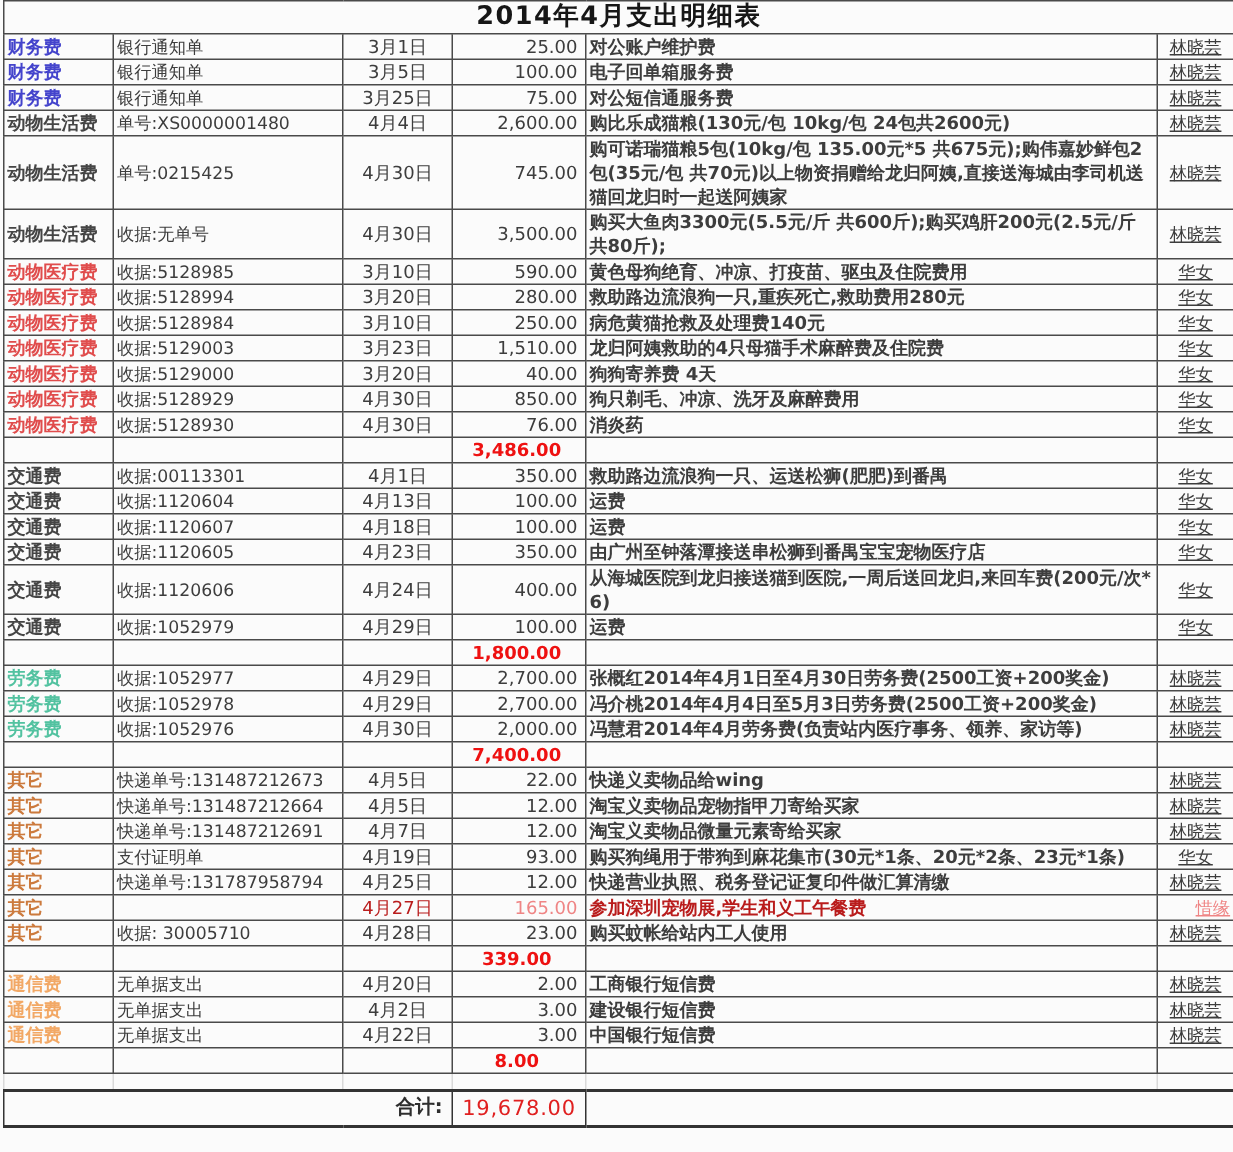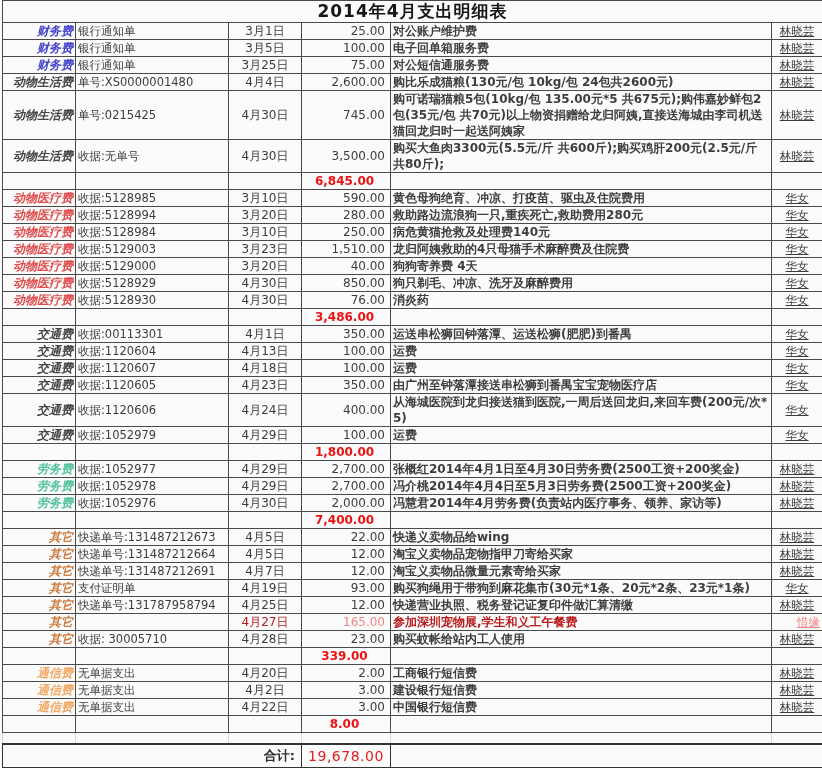--- a/index.html
+++ b/index.html
@@ -2,21 +2,21 @@
 <html><head>
 <meta charset="utf-8">
 <style>
   * { box-sizing: border-box; }
   html, body { margin: 0; padding: 0; background: #fbfbfb; }
   body { font-family: "DejaVu Sans", sans-serif; }
   .sheet { width: 820px; margin-left: 2px; }
   table { border-collapse: collapse; table-layout: fixed; width: 820px; color: #3d3d3d; font-size: 12px; }
   td { border: 1px solid #4a4a4a; padding: 0 2px; height: 16px; line-height: 16px; vertical-align: middle; overflow: hidden; }
   .titlerow td { font-size: 17px; font-weight: bold; text-align: center; height: 21px; line-height: 21px; color: #161616; letter-spacing: 1px; }
-  .cat  { text-align: right; font-weight: bold; white-space: nowrap; font-style: italic; }
+  .cat  { text-align: left; font-weight: bold; white-space: nowrap; }
   .det  { white-space: nowrap; font-size: 11.5px; }
   .date { text-align: center; white-space: nowrap; }
   .amt  { text-align: right; padding-right: 5px; white-space: nowrap; }
   .desc { line-height: 16px; word-break: break-all; font-weight: bold; }
   .who  { text-align: center; white-space: nowrap; font-size: 11.5px; text-decoration: underline; }
   .sub  { color: #ee1111; font-weight: bold; text-align: center; }
   .hl   { color: #b91c1c; }
   .hl2  { color: #ef8585; text-align: right; }
   .spacer td { border-color: #d9d9d9; height: 11px; line-height: 11px; }
   .totalrow td { border: 1px solid #333; border-top: 2px solid #333; border-bottom: 2px solid #333; height: 22px; line-height: 22px; }
@@ -84,28 +84,20 @@
         </tr>
         <tr>
           <td class="cat" style="color: rgb(69, 69, 69);">动物生活费</td>
           <td class="det">收据:无单号</td>
           <td class="date">4月30日</td>
           <td class="amt">3,500.00</td>
           <td class="desc">购买大鱼肉3300元(5.5元/斤 共600斤);购买鸡肝200元(2.5元/斤 共80斤);</td>
           <td class="who">林晓芸</td>
         </tr>
         <tr>
-          <td class="cat"></td>
-          <td class="det"></td>
-          <td class="date"></td>
-          <td class="amt sub">6,845.00</td>
-          <td class="desc"></td>
-          <td class="who"></td>
-        </tr>
-        <tr>
           <td class="cat" style="color: rgb(224, 76, 76);">动物医疗费</td>
           <td class="det">收据:5128985</td>
           <td class="date">3月10日</td>
           <td class="amt">590.00</td>
           <td class="desc">黄色母狗绝育、冲凉、打疫苗、驱虫及住院费用</td>
           <td class="who">华女</td>
         </tr>
         <tr>
           <td class="cat" style="color: rgb(224, 76, 76);">动物医疗费</td>
           <td class="det">收据:5128994</td>
@@ -160,21 +152,21 @@
           <td class="date"></td>
           <td class="amt sub">3,486.00</td>
           <td class="desc"></td>
           <td class="who"></td>
         </tr>
         <tr>
           <td class="cat" style="color: rgb(69, 69, 69);">交通费</td>
           <td class="det">收据:00113301</td>
           <td class="date">4月1日</td>
           <td class="amt">350.00</td>
-          <td class="desc">运送串松狮回钟落潭、运送松狮(肥肥)到番禺</td>
+          <td class="desc">救助路边流浪狗一只、运送松狮(肥肥)到番禺</td>
           <td class="who">华女</td>
         </tr>
         <tr>
           <td class="cat" style="color: rgb(69, 69, 69);">交通费</td>
           <td class="det">收据:1120604</td>
           <td class="date">4月13日</td>
           <td class="amt">100.00</td>
           <td class="desc">运费</td>
           <td class="who">华女</td>
         </tr>
@@ -192,21 +184,21 @@
           <td class="date">4月23日</td>
           <td class="amt">350.00</td>
           <td class="desc">由广州至钟落潭接送串松狮到番禺宝宝宠物医疗店</td>
           <td class="who">华女</td>
         </tr>
         <tr>
           <td class="cat" style="color: rgb(69, 69, 69);">交通费</td>
           <td class="det">收据:1120606</td>
           <td class="date">4月24日</td>
           <td class="amt">400.00</td>
-          <td class="desc">从海城医院到龙归接送猫到医院,一周后送回龙归,来回车费(200元/次*5)</td>
+          <td class="desc">从海城医院到龙归接送猫到医院,一周后送回龙归,来回车费(200元/次*6)</td>
           <td class="who">华女</td>
         </tr>
         <tr>
           <td class="cat" style="color: rgb(69, 69, 69);">交通费</td>
           <td class="det">收据:1052979</td>
           <td class="date">4月29日</td>
           <td class="amt">100.00</td>
           <td class="desc">运费</td>
           <td class="who">华女</td>
         </tr>

